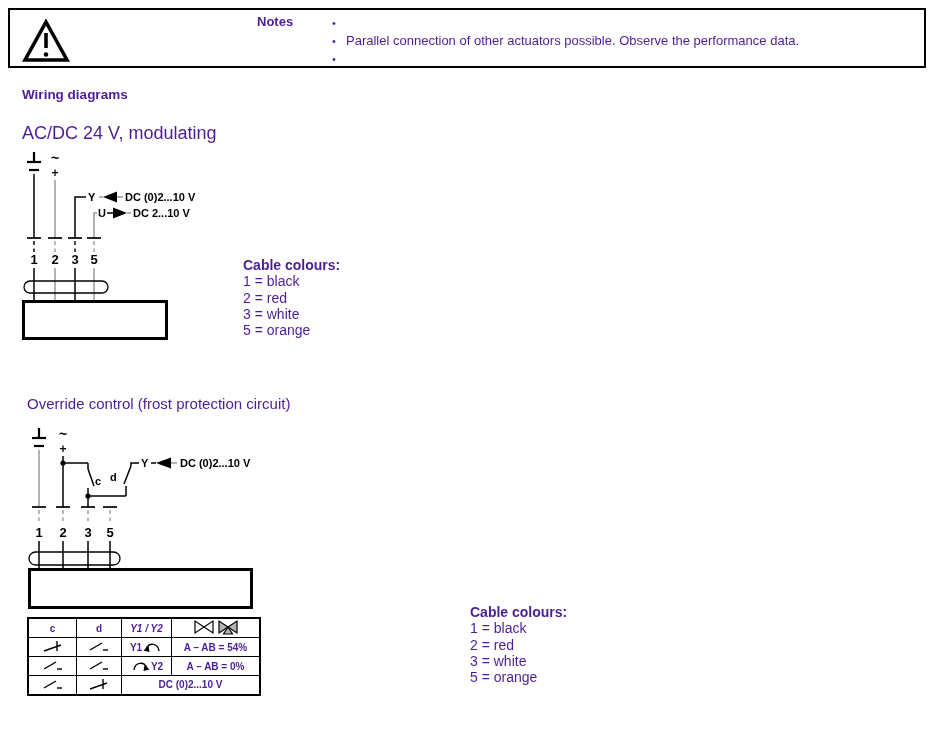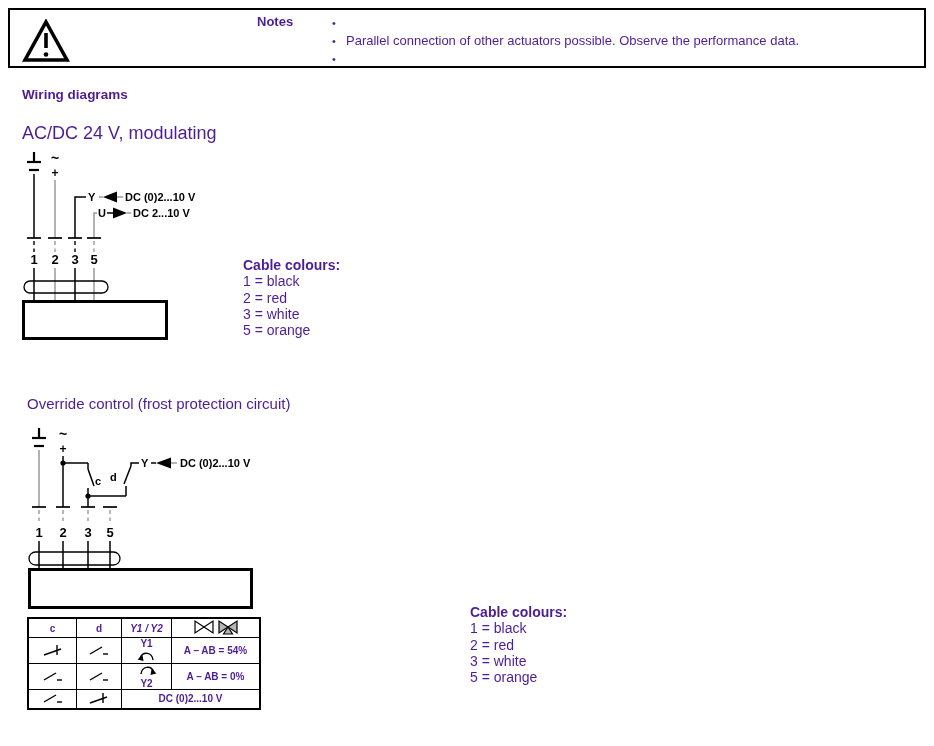--- a/index.html
+++ b/index.html
@@ -35,21 +35,21 @@
   .cable2{left:470px;top:604px;}
   .cable .t{font-weight:bold;}
 
   
   .sw-table{position:absolute;left:27px;top:617px;border-collapse:collapse;table-layout:fixed;}
   .sw-table td,.sw-table th{border:1px solid #000;padding:0;text-align:center;vertical-align:middle;
        font-size:10px;font-weight:bold;}
   .sw-table{border:2px solid #000;}
   .sw-table .c0{width:47px;} .sw-table .c1{width:44px;} .sw-table .c2{width:49px;font-style:italic;} .sw-table .c3{width:87px;}
   .sw-table tr.hd{height:15px;} .sw-table tr.bd{height:19px;}
-  .ycell{display:flex;align-items:center;justify-content:center;gap:1px;flex-direction:column;}
+  .ycell{display:flex;align-items:center;justify-content:center;gap:1px;}
 </style>
 </head>
 <body>
 
 <div id="page">
 
   <div class="notes-box">
     <svg class="warn-tri" width="48" height="46" viewBox="0 0 48 46">
       <polygon points="24,3 45,41 3,41" fill="none" stroke="#000" stroke-width="3.6"></polygon>
       <line x1="24" y1="14" x2="24" y2="29" stroke="#000" stroke-width="3.6"></line>

